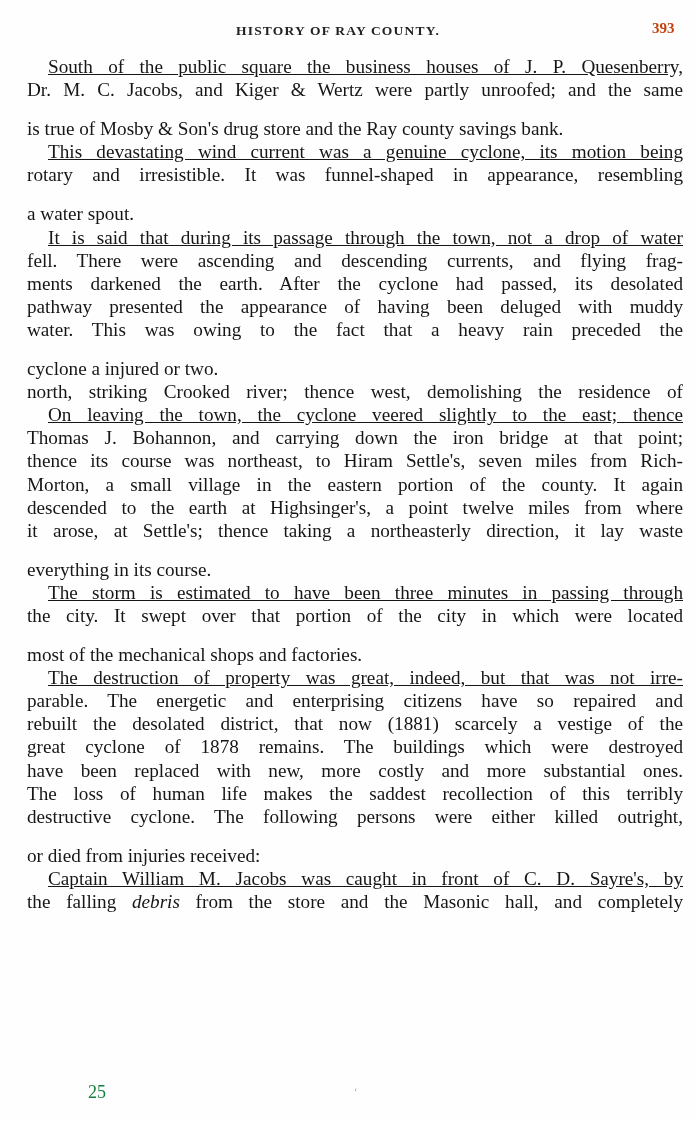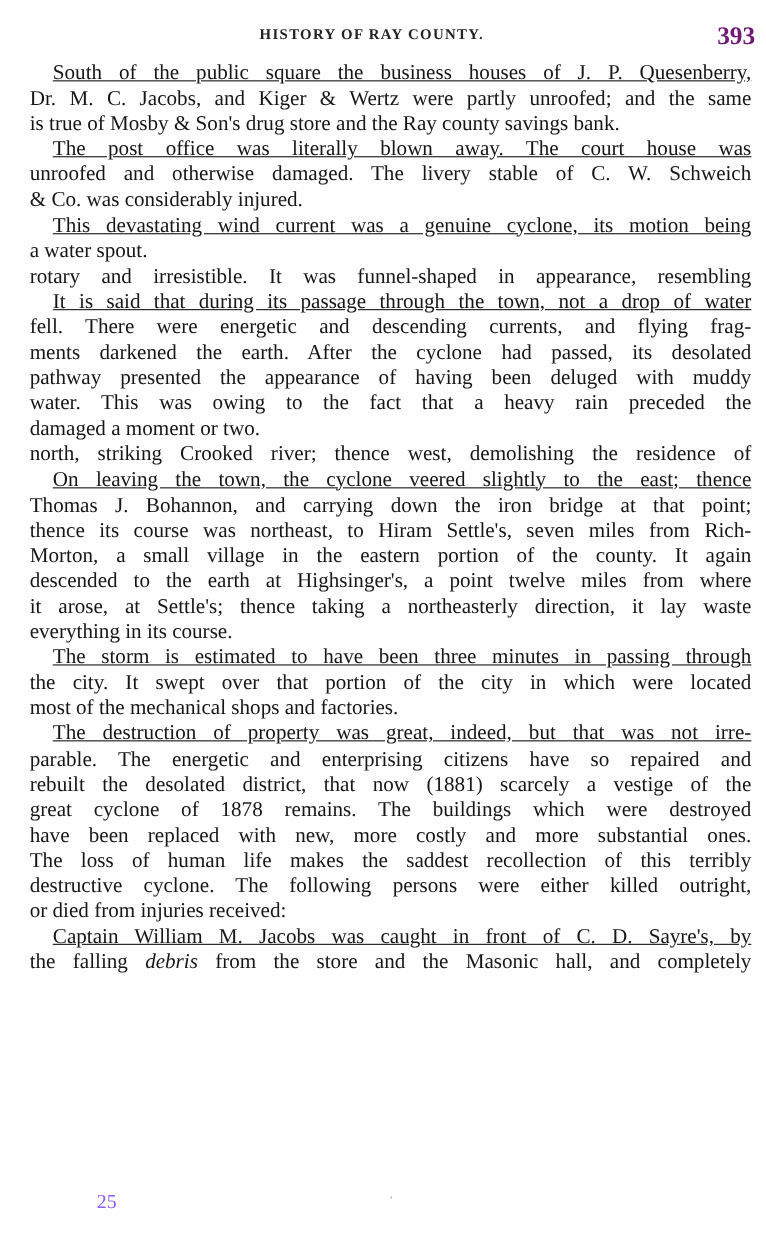--- a/index.html
+++ b/index.html
@@ -12,71 +12,66 @@
     .running-head {
       position: absolute; top: 20px; left: 0; width: 600px; height: 24px;
     }
     .running-title {
       position: absolute; left: 236px; top: 3px;
       font-size: 13.5px; letter-spacing: 1.2px; font-weight: bold;
       color: #222;
     }
     .page-number {
       position: absolute; left: 652px; top: 0px;
-      font-size: 23px; font-weight: bold; color: #701a75;
+      font-size: 15px; font-weight: bold; color: #c2410c;
     }
     .body-text {
       position: absolute; left: 27px; top: 55px; width: 656px;
       font-size: 19.2px; line-height: 23.1px;
     }
     .line {
       display: block; height: 23.1px; white-space: nowrap;
       text-align: justify; text-align-last: justify;
     }
     .line.indent { padding-left: 21px; text-decoration: underline; }
-    .line.last { text-align-last: left; }
+    .line.last { text-align-last: left; margin-top: 16px; }
     .line em { font-style: italic; }
     .signature-mark {
       position: absolute; left: 88px; top: 1082px;
-      font-size: 18px; color: #8b5cf6;
+      font-size: 18px; color: #15803d;
     }
     .speck { position: absolute; color: #999; font-size: 10px; }
   </style>
 </head>
 <body>
 
 <div class="page">
   <div class="running-head">
     <span class="running-title">HISTORY OF RAY COUNTY.</span>
     <span class="page-number">393</span>
   </div>
 
   <div class="body-text" id="body-text">
       <div>
         <span class="line indent">South of the public square the business houses of J. P. Quesenberry,</span>
         <span class="line">Dr. M. C. Jacobs, and Kiger &amp; Wertz were partly unroofed; and the same</span>
         <span class="line last">is true of Mosby &amp; Son's drug store and the Ray county savings bank.</span>
       </div>
       <div>
-        <span class="line indent">The post office was literally blown away.  The court house was</span>
-        <span class="line">unroofed and otherwise damaged.  The livery stable of C. W. Schweich</span>
-        <span class="line last">&amp; Co. was considerably injured.</span>
-      </div>
-      <div>
         <span class="line indent">This devastating wind current was a genuine cyclone, its motion being</span>
+        <span class="line">rotary and irresistible.  It was funnel-shaped in appearance, resembling</span>
         <span class="line last">a water spout.</span>
-        <span class="line">rotary and irresistible.  It was funnel-shaped in appearance, resembling</span>
       </div>
       <div>
         <span class="line indent">It is said that during its passage through the town, not a drop of water</span>
-        <span class="line">fell.  There were energetic and descending currents, and flying frag-</span>
+        <span class="line">fell.  There were ascending and descending currents, and flying frag-</span>
         <span class="line">ments darkened the earth.  After the cyclone had passed, its desolated</span>
         <span class="line">pathway presented the appearance of having been deluged with muddy</span>
         <span class="line">water.  This was owing to the fact that a heavy rain preceded the</span>
-        <span class="line last">damaged a moment or two.</span>
+        <span class="line last">cyclone a injured or two.</span>
       </div>
       <div>
         <span class="line">north, striking Crooked river; thence west, demolishing the residence of</span>
         <span class="line indent">On leaving the town, the cyclone veered slightly to the east; thence</span>
         <span class="line">Thomas J. Bohannon, and carrying down the iron bridge at that point;</span>
         <span class="line">thence its course was northeast, to Hiram Settle's, seven miles from Rich-</span>
         <span class="line">Morton, a small village in the eastern portion of the county.  It again</span>
         <span class="line">descended to the earth at Highsinger's, a point twelve miles from where</span>
         <span class="line">it arose, at Settle's; thence taking a northeasterly direction, it lay waste</span>
         <span class="line last">everything in its course.</span>

